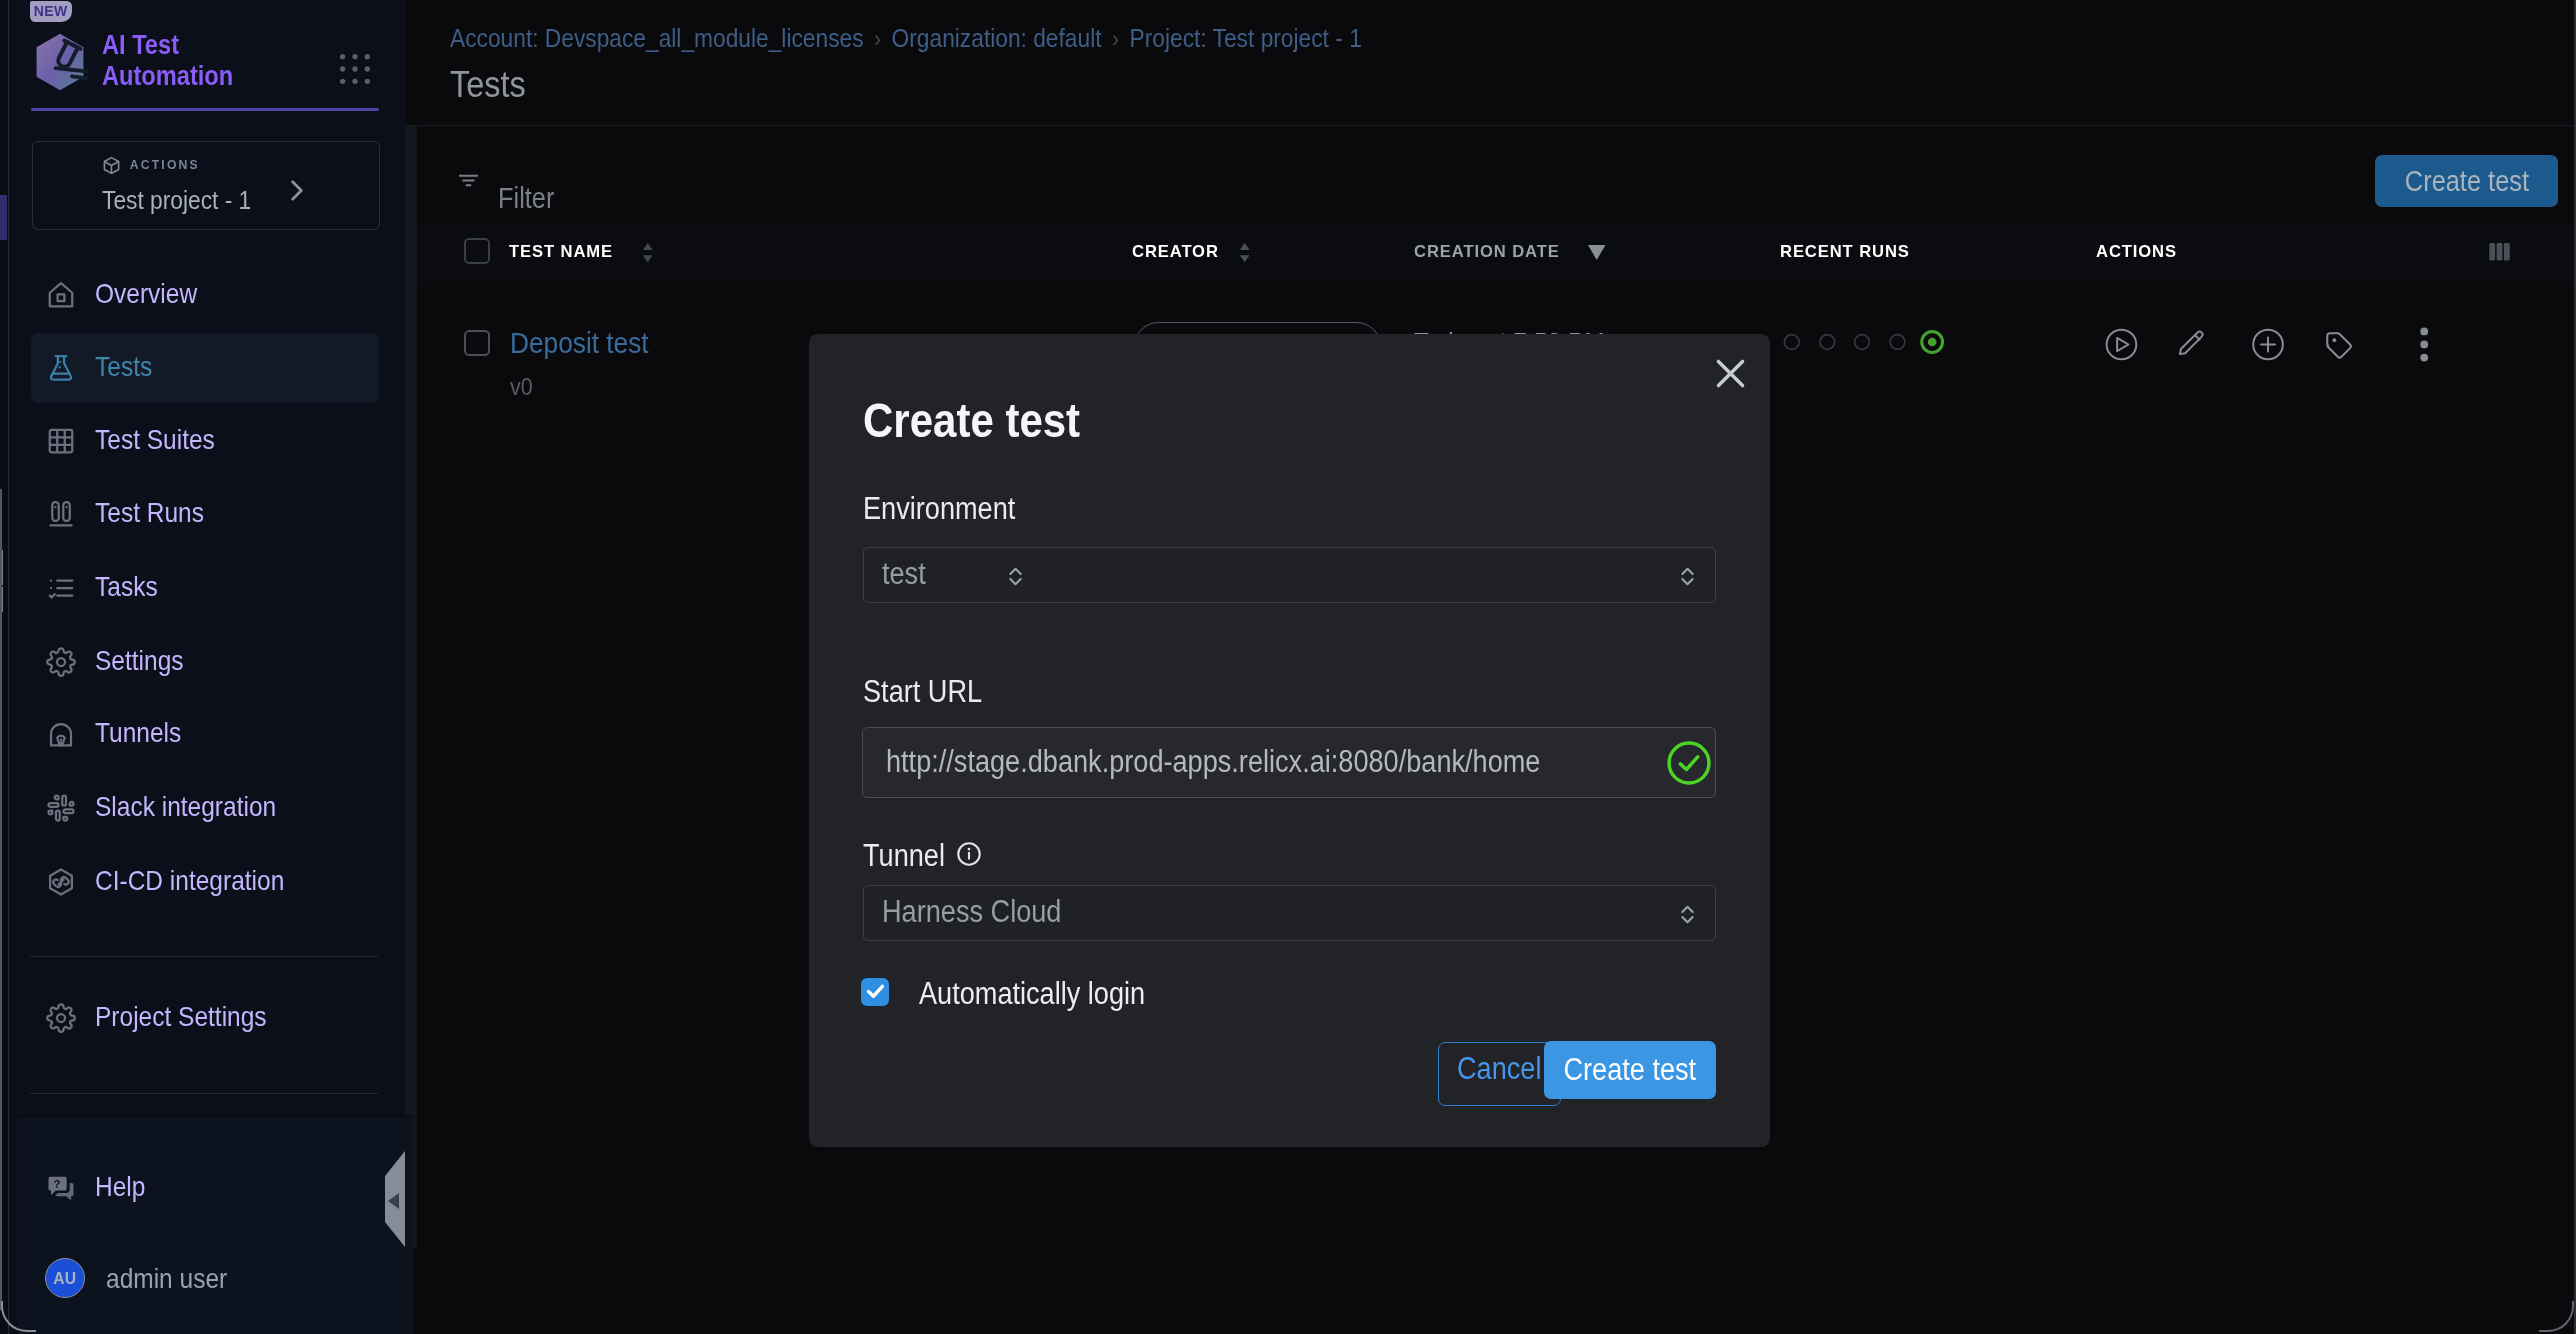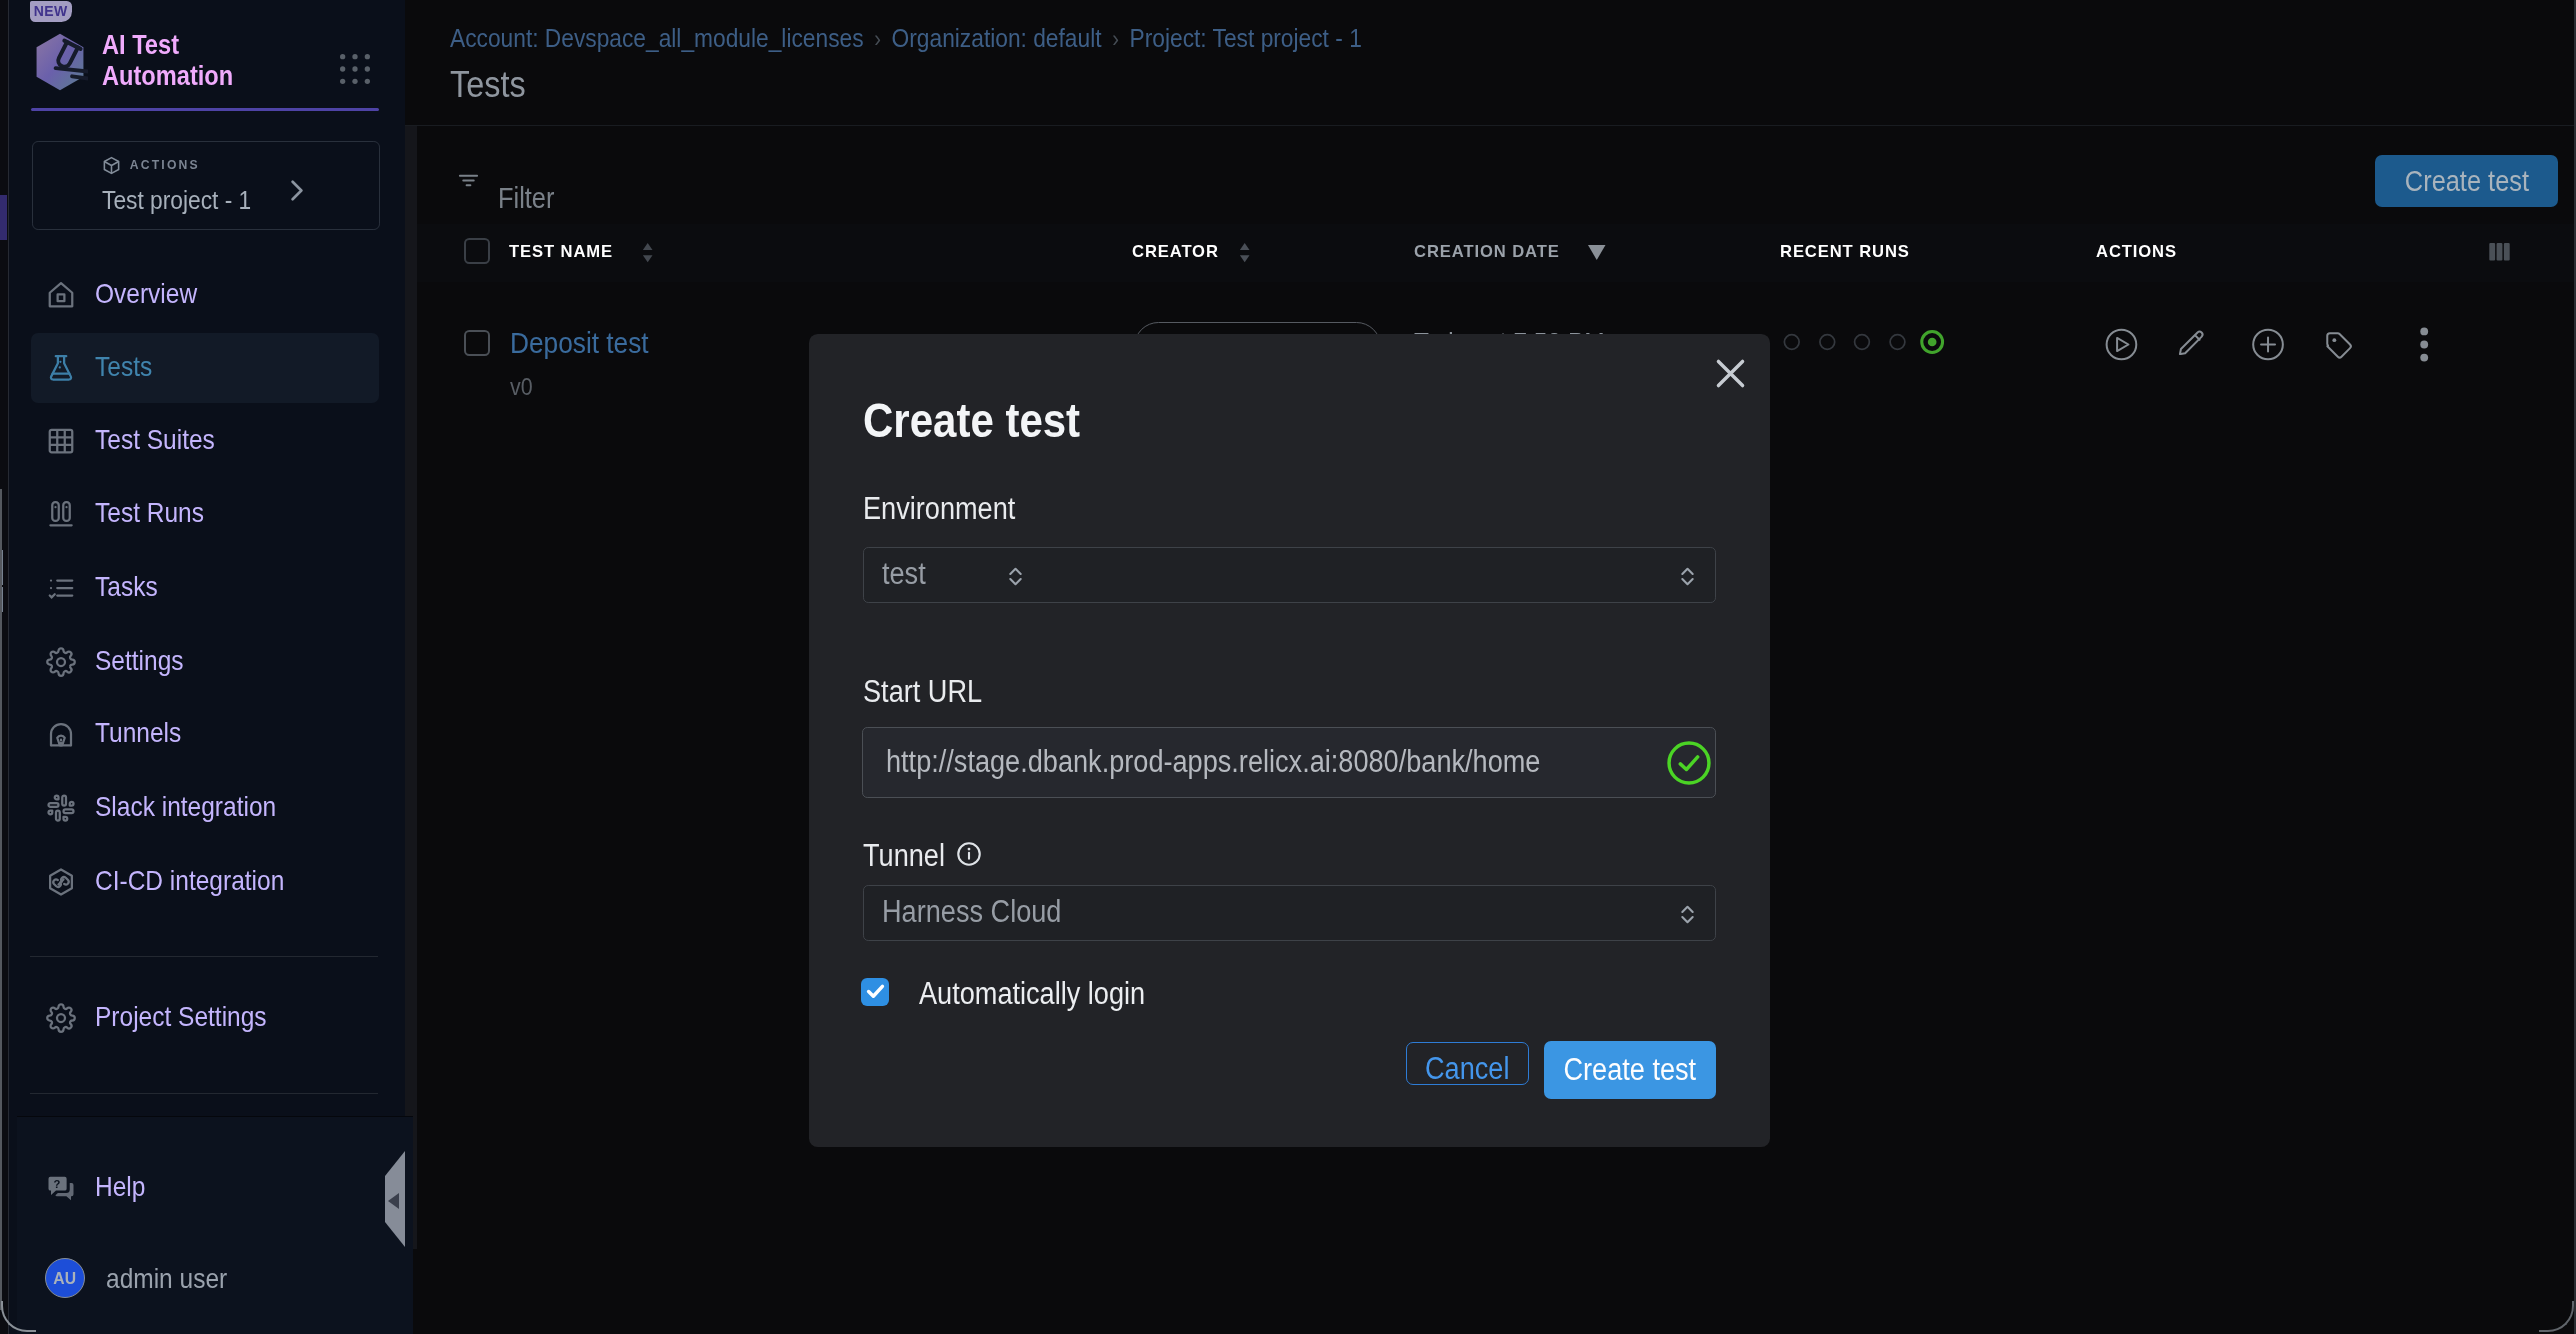--- a/index.html
+++ b/index.html
@@ -12,21 +12,21 @@
 
   
   #rail { left:0; top:0; width:8.7px; height:1334px; background:#0b0c11; border-right:0.9px solid #262a33; }
   #railp { left:0; top:195px; width:7px; height:45px; background:#332b6e; }
 
   
   #sidebar { left:8.7px; top:0; width:396px; height:1334px; background:#0a0f1a; }
   #newbadge { left:21px; top:0.9px; width:42px; height:21px; background:#a39dc2; border-radius:1.7px 5.2px 10.5px 5.2px;
      color:#40338c; font-size:14px; font-weight:bold; letter-spacing:0.4px; text-align:center; line-height:21px; }
   #logo { left:23.6px; top:33px; }
-  #logotxt { left:93px; top:30px; font-size:27px; font-weight:600; color:#f0abfc; line-height:31px; }
+  #logotxt { left:93px; top:30px; font-size:27px; font-weight:600; color:#8b5cf6; line-height:31px; }
   #dots9 { left:331px; top:54px; }
   #pline { left:22px; top:108px; width:348px; height:2.6px; background:#4e43a5; border-radius:1.7px; }
   #projbox { left:23px; top:141px; width:348px; height:89px; border:1.3px solid #29303c; border-radius:6.1px; }
   #projlabel { left:121px; top:158px; font-size:12.2px; font-weight:bold; letter-spacing:2.2px; color:#7b8492; }
   #projname { left:93px; top:185px; font-size:26px; color:#a7b0bb; }
   .menuitem { left:0; width:396px; height:70px; color:#c4b5fd; }
   .menuitem .mico { position:absolute; left:37px; top:50%; margin-top:-15px; width:30px; height:30px; }
   .menuitem .mtxt { position:absolute; left:86px; top:50%; transform:translateY(-52%) scaleX(0.875); transform-origin:0 50%; font-size:28px; white-space:nowrap; }
   #mi-active { left:22px; top:333px; width:348px; height:70px; background:#121a27; border-radius:7px; }
 
@@ -60,21 +60,21 @@
   
   #modal { left:809px; top:334px; width:961px; height:813px; background:#222327; border-radius:8.7px; }
   .mlabel { font-size:31px; color:#e9ebee; }
   .msel { left:54px; width:853px; height:56px; background:#1f2125; border:1.3px solid #3e4248; border-radius:5.2px; }
   .msel .val { position:absolute; left:17.5px; top:50%; transform:translateY(-52%) scaleX(0.875); transform-origin:0 50%; font-size:31px; color:#979da5; white-space:nowrap; }
   #murl { left:53px; top:393px; width:854px; height:71px; background:#26282e; border:1.3px solid #4b4f55; border-radius:5.2px; }
   #murl .val { position:absolute; left:23px; top:50%; transform:translateY(-52%) scaleX(0.875); transform-origin:0 50%; font-size:31px; color:#b5b9bf; white-space:nowrap; }
   #mtitle { left:54px; top:59px; font-size:48px; font-weight:bold; color:#f3f5f7; }
   #mcheck { left:52px; top:644px; width:28px; height:28px; background:#2e8fe3; border-radius:6.1px; }
   #mchecklbl { left:110px; top:642px; font-size:31px; color:#eceef1; }
-  #mcancel { left:597px; top:708px; width:123px; height:43px; border:1.7px solid #2e7cd6; border-radius:7px;
+  #mcancel { left:629px; top:708px; width:123px; height:64px; border:1.7px solid #2e7cd6; border-radius:7px;
      color:#4496ec; font-size:31px; text-align:center; line-height:52px; }
   #mcreate { left:735px; top:707px; width:172px; height:58px; background:#3b96e3; border-radius:7px;
      color:#fdfdfe; font-size:31px; font-weight:500; text-align:center; line-height:58px; }
 </style>
 </head>
 <body>
 <div id="stage">
 
   <div class="abs" id="main">
     <div class="abs" id="bc"><span class="sx">Account: Devspace_all_module_licenses<span class="sep">›</span>Organization: default<span class="sep">›</span>Project: Test project - 1</span></div>

